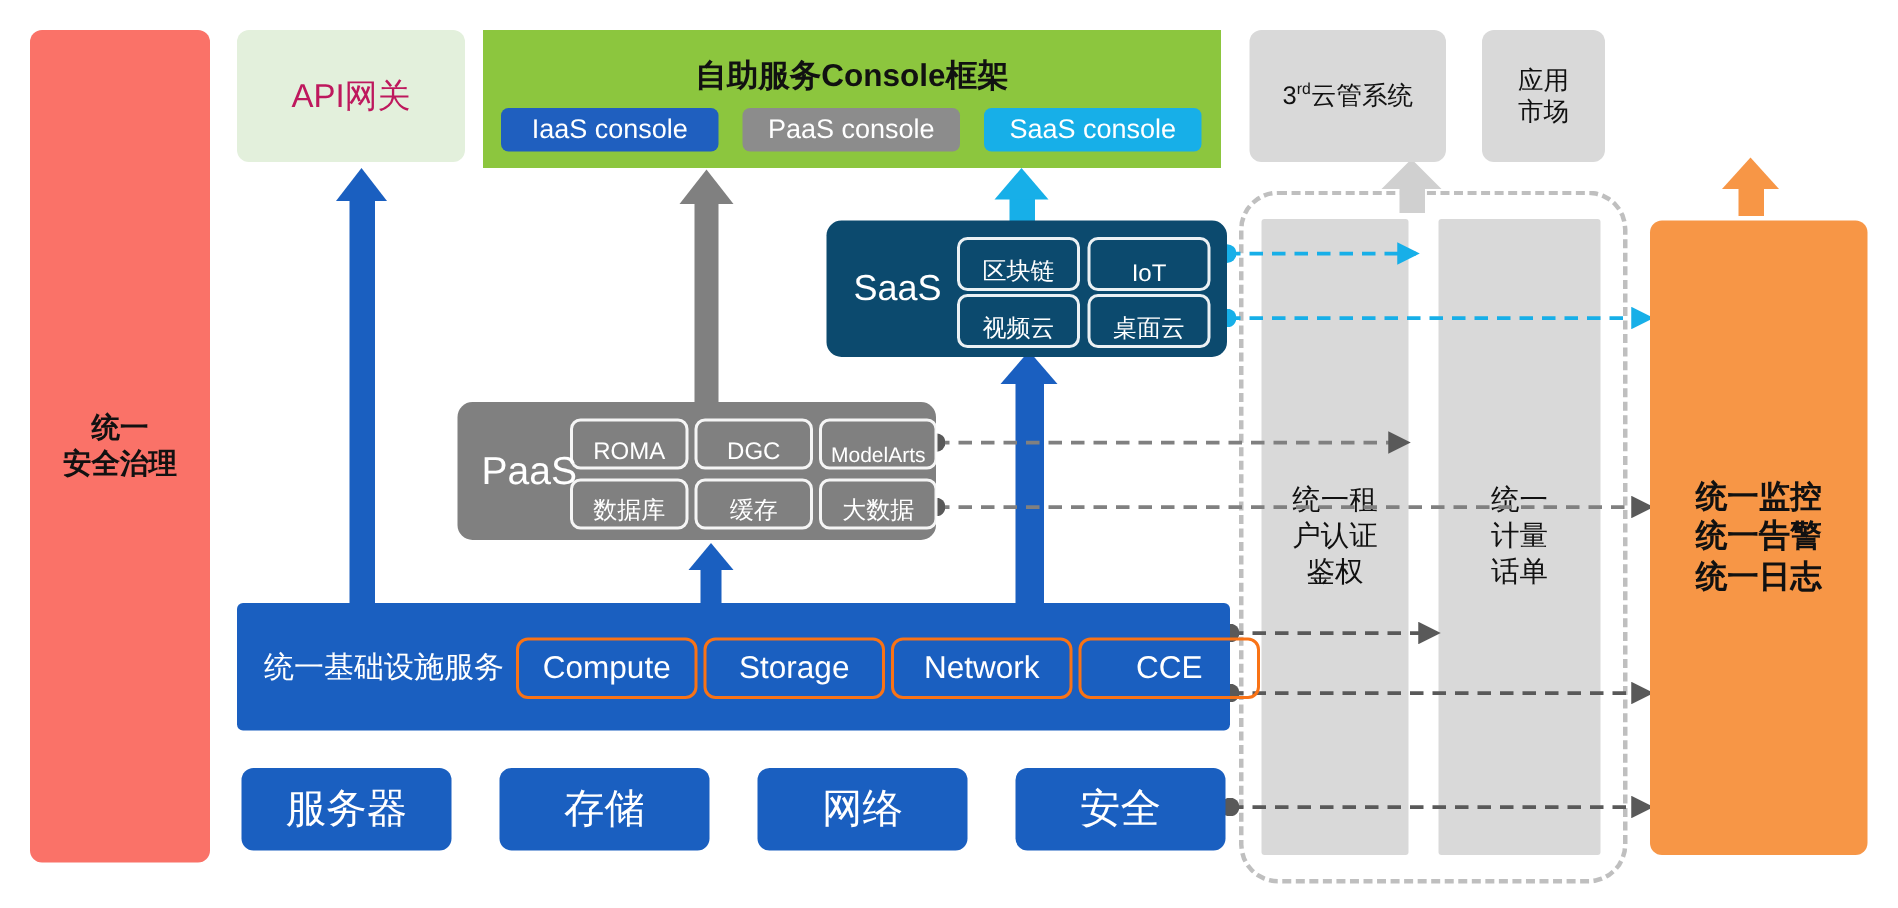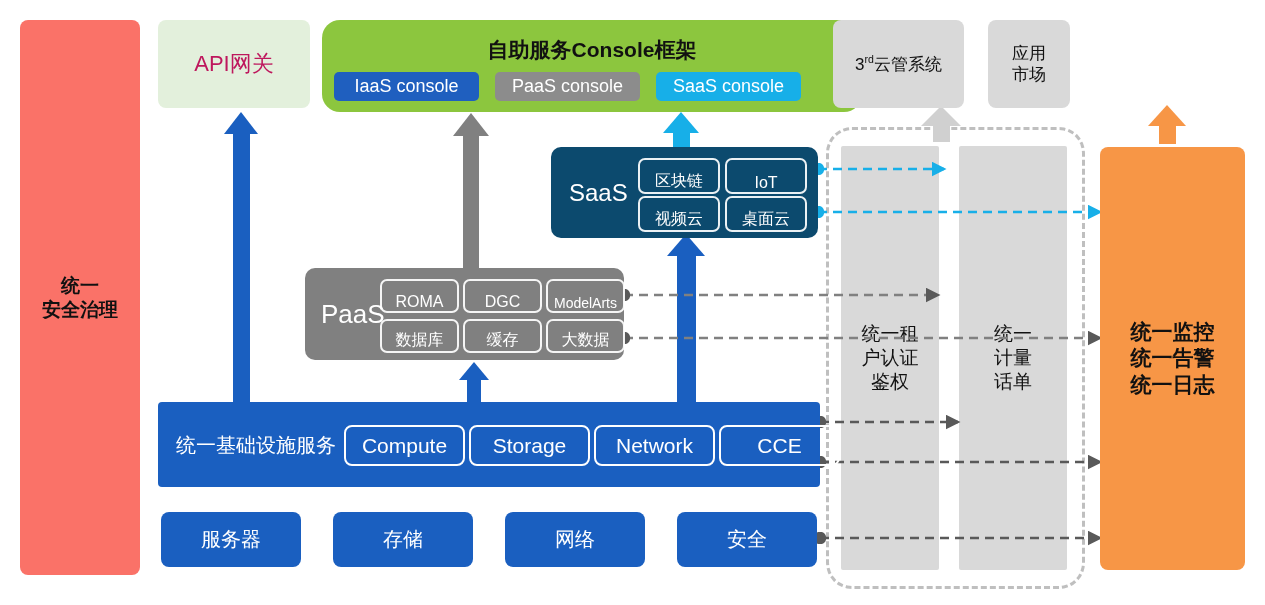--- a/index.html
+++ b/index.html
@@ -6,43 +6,43 @@
   body{width:1265px;height:605px;position:relative;overflow:hidden;
        font-family:"Liberation Sans","DejaVu Sans",sans-serif;color:#1a1a1a;}
   #stage{position:absolute;inset:0;}
   .box{position:absolute;box-sizing:border-box;display:flex;align-items:center;
        justify-content:center;text-align:center;border-radius:8px;line-height:1.25;}
   .lbl{white-space:pre-line;}
 
   
   .red-panel{background:#FA7268;color:#111;font-size:19px;font-weight:600;}
   .api-gw{background:#E3F0DC;color:#be185d;font-size:22px;}
-  .console-panel{background:#8CC63E;border-radius:18px;padding-left:48px;}
+  .console-panel{background:#8CC63E;border-radius:0;}
   .console-title{position:absolute;left:0;right:0;top:16px;text-align:center;
                  font-size:21px;font-weight:600;color:#111;}
   .console-pill{position:absolute;border-radius:5px;color:#fff;font-size:18px;
                 display:flex;align-items:center;justify-content:center;}
   .gray-card{background:#D9D9D9;color:#111;font-size:17px;}
   .orange-card{background:#F79646;color:#111;font-size:18px;}
   .orange-panel{background:#F79646;color:#111;font-size:21px;font-weight:600;}
 
   .saas{background:#0c4a6e;border-radius:10px;}
   .saas-name{position:absolute;left:18px;top:50%;transform:translateY(-50%);
              color:#fff;font-size:24px;}
   .paas{background:#808080;border-radius:10px;}
   .paas-name{position:absolute;left:16px;top:50%;transform:translateY(-50%);
              color:#fff;font-size:26px;}
   .chip{position:absolute;border:2px solid rgba(255,255,255,.92);border-radius:7px;
         color:#fff;font-size:16px;display:flex;align-items:flex-end;justify-content:center;}
   .infra{background:#1A5FC0;border-radius:4px;}
   .infra-name{position:absolute;left:18px;top:50%;transform:translateY(-50%);
               color:#fff;font-size:20px;}
-  .infra-chip{position:absolute;border:2px solid #ffffff;border-radius:8px;color:#fff;
+  .infra-chip{position:absolute;border:2px solid #f97316;border-radius:8px;color:#fff;
               font-size:21px;display:flex;align-items:center;justify-content:center;}
-  .bottom-card{background:#1A5FC0;color:#fff;font-size:20px;}
+  .bottom-card{background:#1A5FC0;color:#fff;font-size:27px;}
 
   .col-gray{background:#D9D9D9;color:#111;font-size:19px;border-radius:2px;}
   .dashed-region{position:absolute;border:3px dashed #BFBFBF;border-radius:26px;
                  box-sizing:border-box;}
   svg.arrows{position:absolute;left:0;top:0;width:1265px;height:605px;overflow:visible;}
 </style>
 </head>
 <body>
 
 <div id="stage">

